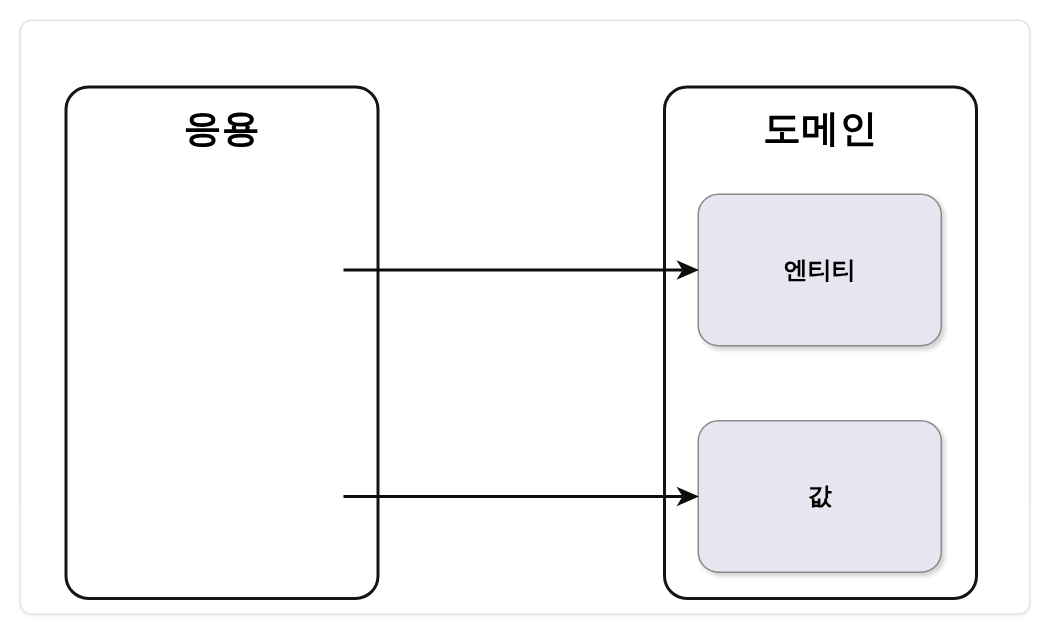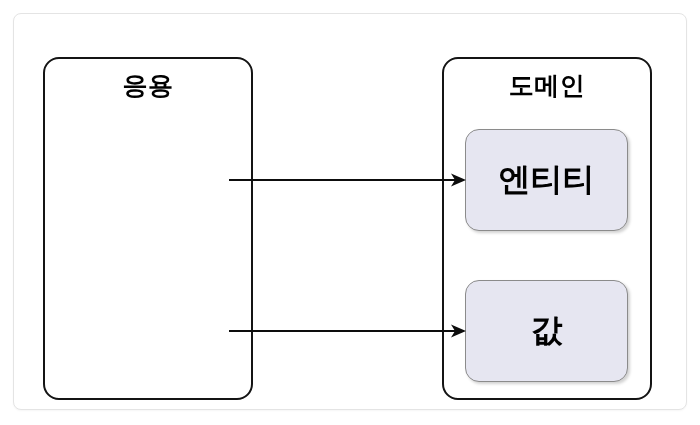--- a/index.html
+++ b/index.html
@@ -50,21 +50,21 @@
   .shape {
     position: absolute;
     box-sizing: border-box;
     background: var(--shape-fill, #e6e6f1);
     border: 1.5px solid var(--shape-border, #8b8b8b);
     border-radius: 14px;
     box-shadow: 2px 2px 3px rgba(0,0,0,0.18);
     display: flex;
     align-items: center;
     justify-content: center;
-    font-size: 32px;
+    font-size: 16px;
     font-weight: 700;
   }
   .shape.service { left: 67px;  top: 128px; width: 163px; height: 255px; }
   .shape.entity  { left: 465px; top: 129px; width: 163px; height: 102px; }
   .shape.value   { left: 465px; top: 280px; width: 163px; height: 102px; }
   .edges-overlay {
     position: absolute;
     left: 0; top: 0;
     width: 700px;
     height: 425px;

